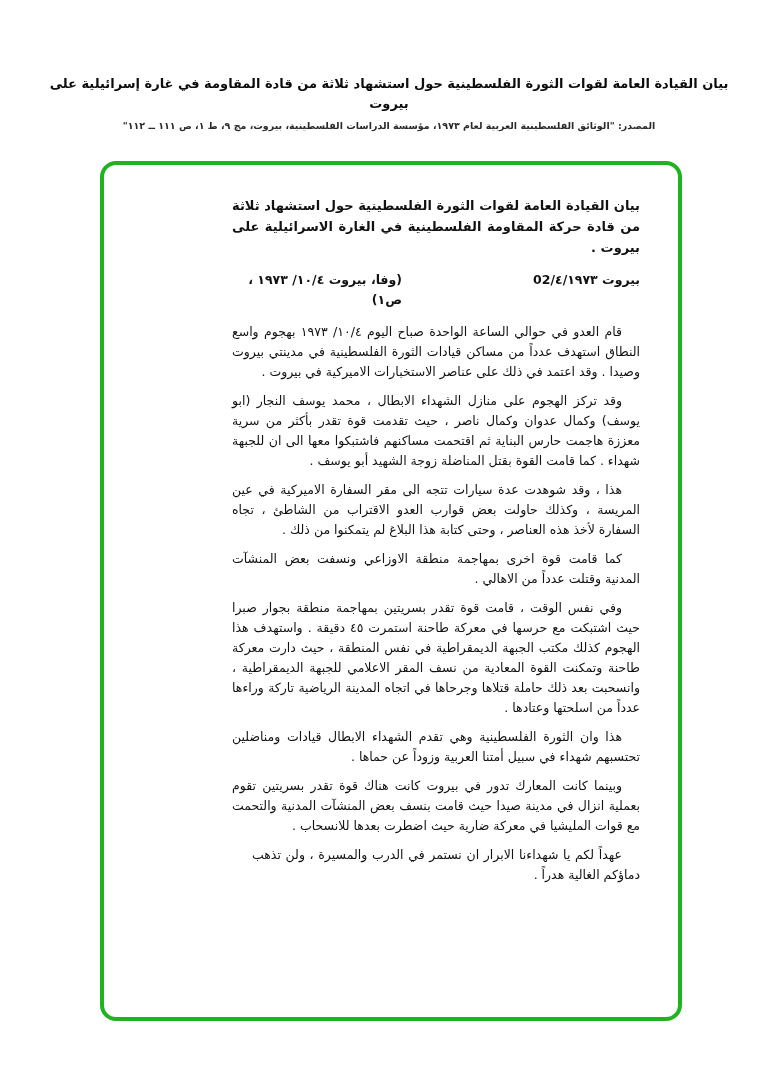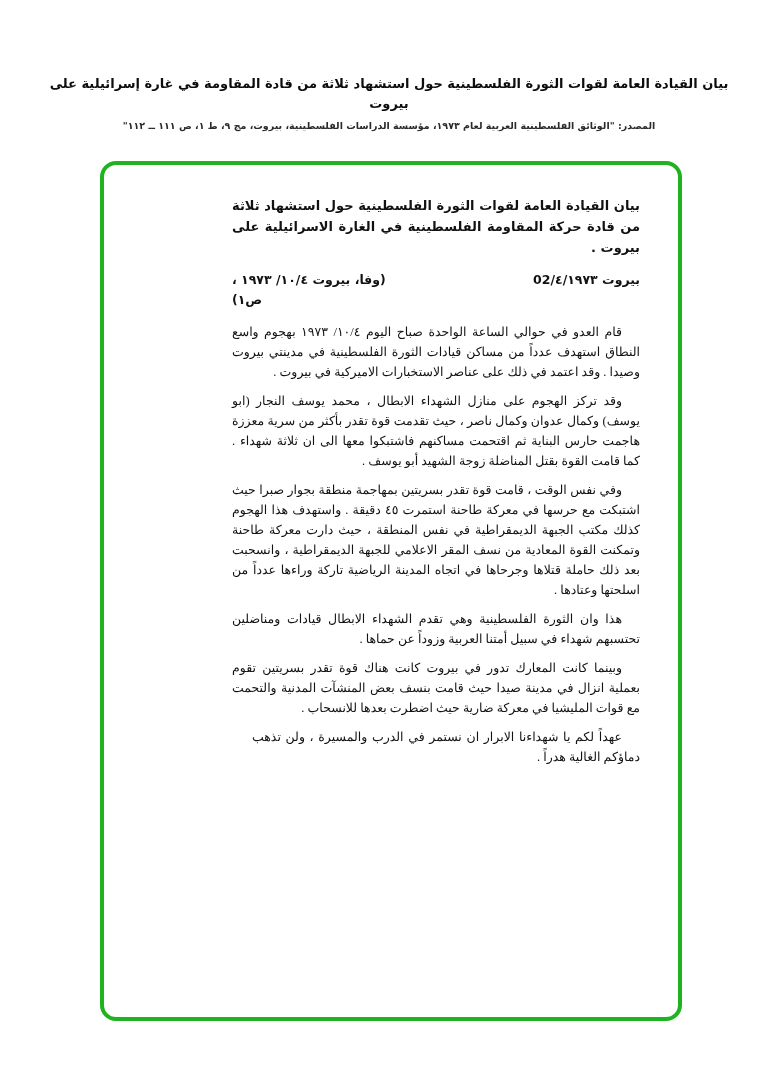--- a/index.html
+++ b/index.html
@@ -63,26 +63,25 @@
     justify-content: space-between;
     align-items: flex-start;
     margin: 2px 0 12px 0;
     font-weight: bold;
   }
   .dateline-right {
     white-space: nowrap;
   }
   .dateline-left {
     width: 170px;
-    text-align: left;
+    text-align: right;
   }
   .doc p {
     margin: 0 0 9px 0;
     text-indent: 18px;
-    font-family: Liberation Serif, serif;
   }
   .doc p:last-child {
     margin-bottom: 0;
     margin-left: 20px;
   }
 </style>
 </head>
 <body>
 
 <div class="page">
@@ -96,21 +95,23 @@
     <div class="doc">
 
       <div class="doc-heading">بيان القيادة العامة لقوات الثورة الفلسطينية حول استشهاد ثلاثة من قادة حركة المقاومة الفلسطينية في الغارة الاسرائيلية على بيروت .</div>
 
       <div class="dateline">
         <span class="dateline-right">بيروت 02/٤/١٩٧٣</span>
         <span class="dateline-left">(وفا، بيروت ١٠/٤/ ١٩٧٣ ، ص١)</span>
       </div>
 
       <p>قام العدو في حوالي الساعة الواحدة صباح اليوم ١٠/٤/ ١٩٧٣ بهجوم واسع النطاق استهدف عدداً من مساكن قيادات الثورة الفلسطينية في مدينتي بيروت وصيدا . وقد اعتمد في ذلك على عناصر الاستخبارات الاميركية في بيروت .</p>
-      <p>وقد تركز الهجوم على منازل الشهداء الابطال ، محمد يوسف النجار (ابو يوسف) وكمال عدوان وكمال ناصر ، حيث تقدمت قوة تقدر بأكثر من سرية معززة هاجمت حارس البناية ثم اقتحمت مساكنهم فاشتبكوا معها الى ان ثلاثة شهداء . كما قامت القوة بقتل المناضلة زوجة الشهيد أبو يوسف .</p>
+      <p>وقد تركز الهجوم على منازل الشهداء الابطال ، محمد يوسف النجار (ابو يوسف) وكمال عدوان وكمال ناصر ، حيث تقدمت قوة تقدر بأكثر من سرية معززة هاجمت حارس البناية ثم اقتحمت مساكنهم فاشتبكوا معها الى ان للجبهة شهداء . كما قامت القوة بقتل المناضلة زوجة الشهيد أبو يوسف .</p>
+      <p>هذا ، وقد شوهدت عدة سيارات تتجه الى مقر السفارة الاميركية في عين المريسة ، وكذلك حاولت بعض قوارب العدو الاقتراب من الشاطئ ، تجاه السفارة لأخذ هذه العناصر ، وحتى كتابة هذا البلاغ لم يتمكنوا من ذلك .</p>
+      <p>كما قامت قوة اخرى بمهاجمة منطقة الاوزاعي ونسفت بعض المنشآت المدنية وقتلت عدداً من الاهالي .</p>
       <p>وفي نفس الوقت ، قامت قوة تقدر بسريتين بمهاجمة منطقة بجوار صبرا حيث اشتبكت مع حرسها في معركة طاحنة استمرت ٤٥ دقيقة . واستهدف هذا الهجوم كذلك مكتب الجبهة الديمقراطية في نفس المنطقة ، حيث دارت معركة طاحنة وتمكنت القوة المعادية من نسف المقر الاعلامي للجبهة الديمقراطية ، وانسحبت بعد ذلك حاملة قتلاها وجرحاها في اتجاه المدينة الرياضية تاركة وراءها عدداً من اسلحتها وعتادها .</p>
       <p>هذا وان الثورة الفلسطينية وهي تقدم الشهداء الابطال قيادات ومناضلين تحتسبهم شهداء في سبيل أمتنا العربية وزوداً عن حماها .</p>
       <p>وبينما كانت المعارك تدور في بيروت كانت هناك قوة تقدر بسريتين تقوم بعملية انزال في مدينة صيدا حيث قامت بنسف بعض المنشآت المدنية والتحمت مع قوات المليشيا في معركة ضارية حيث اضطرت بعدها للانسحاب .</p>
       <p>عهداً لكم يا شهداءنا الابرار ان نستمر في الدرب والمسيرة ، ولن تذهب دماؤكم الغالية هدراً .</p>
 
     </div>
   </div>
 
 </div>
 

